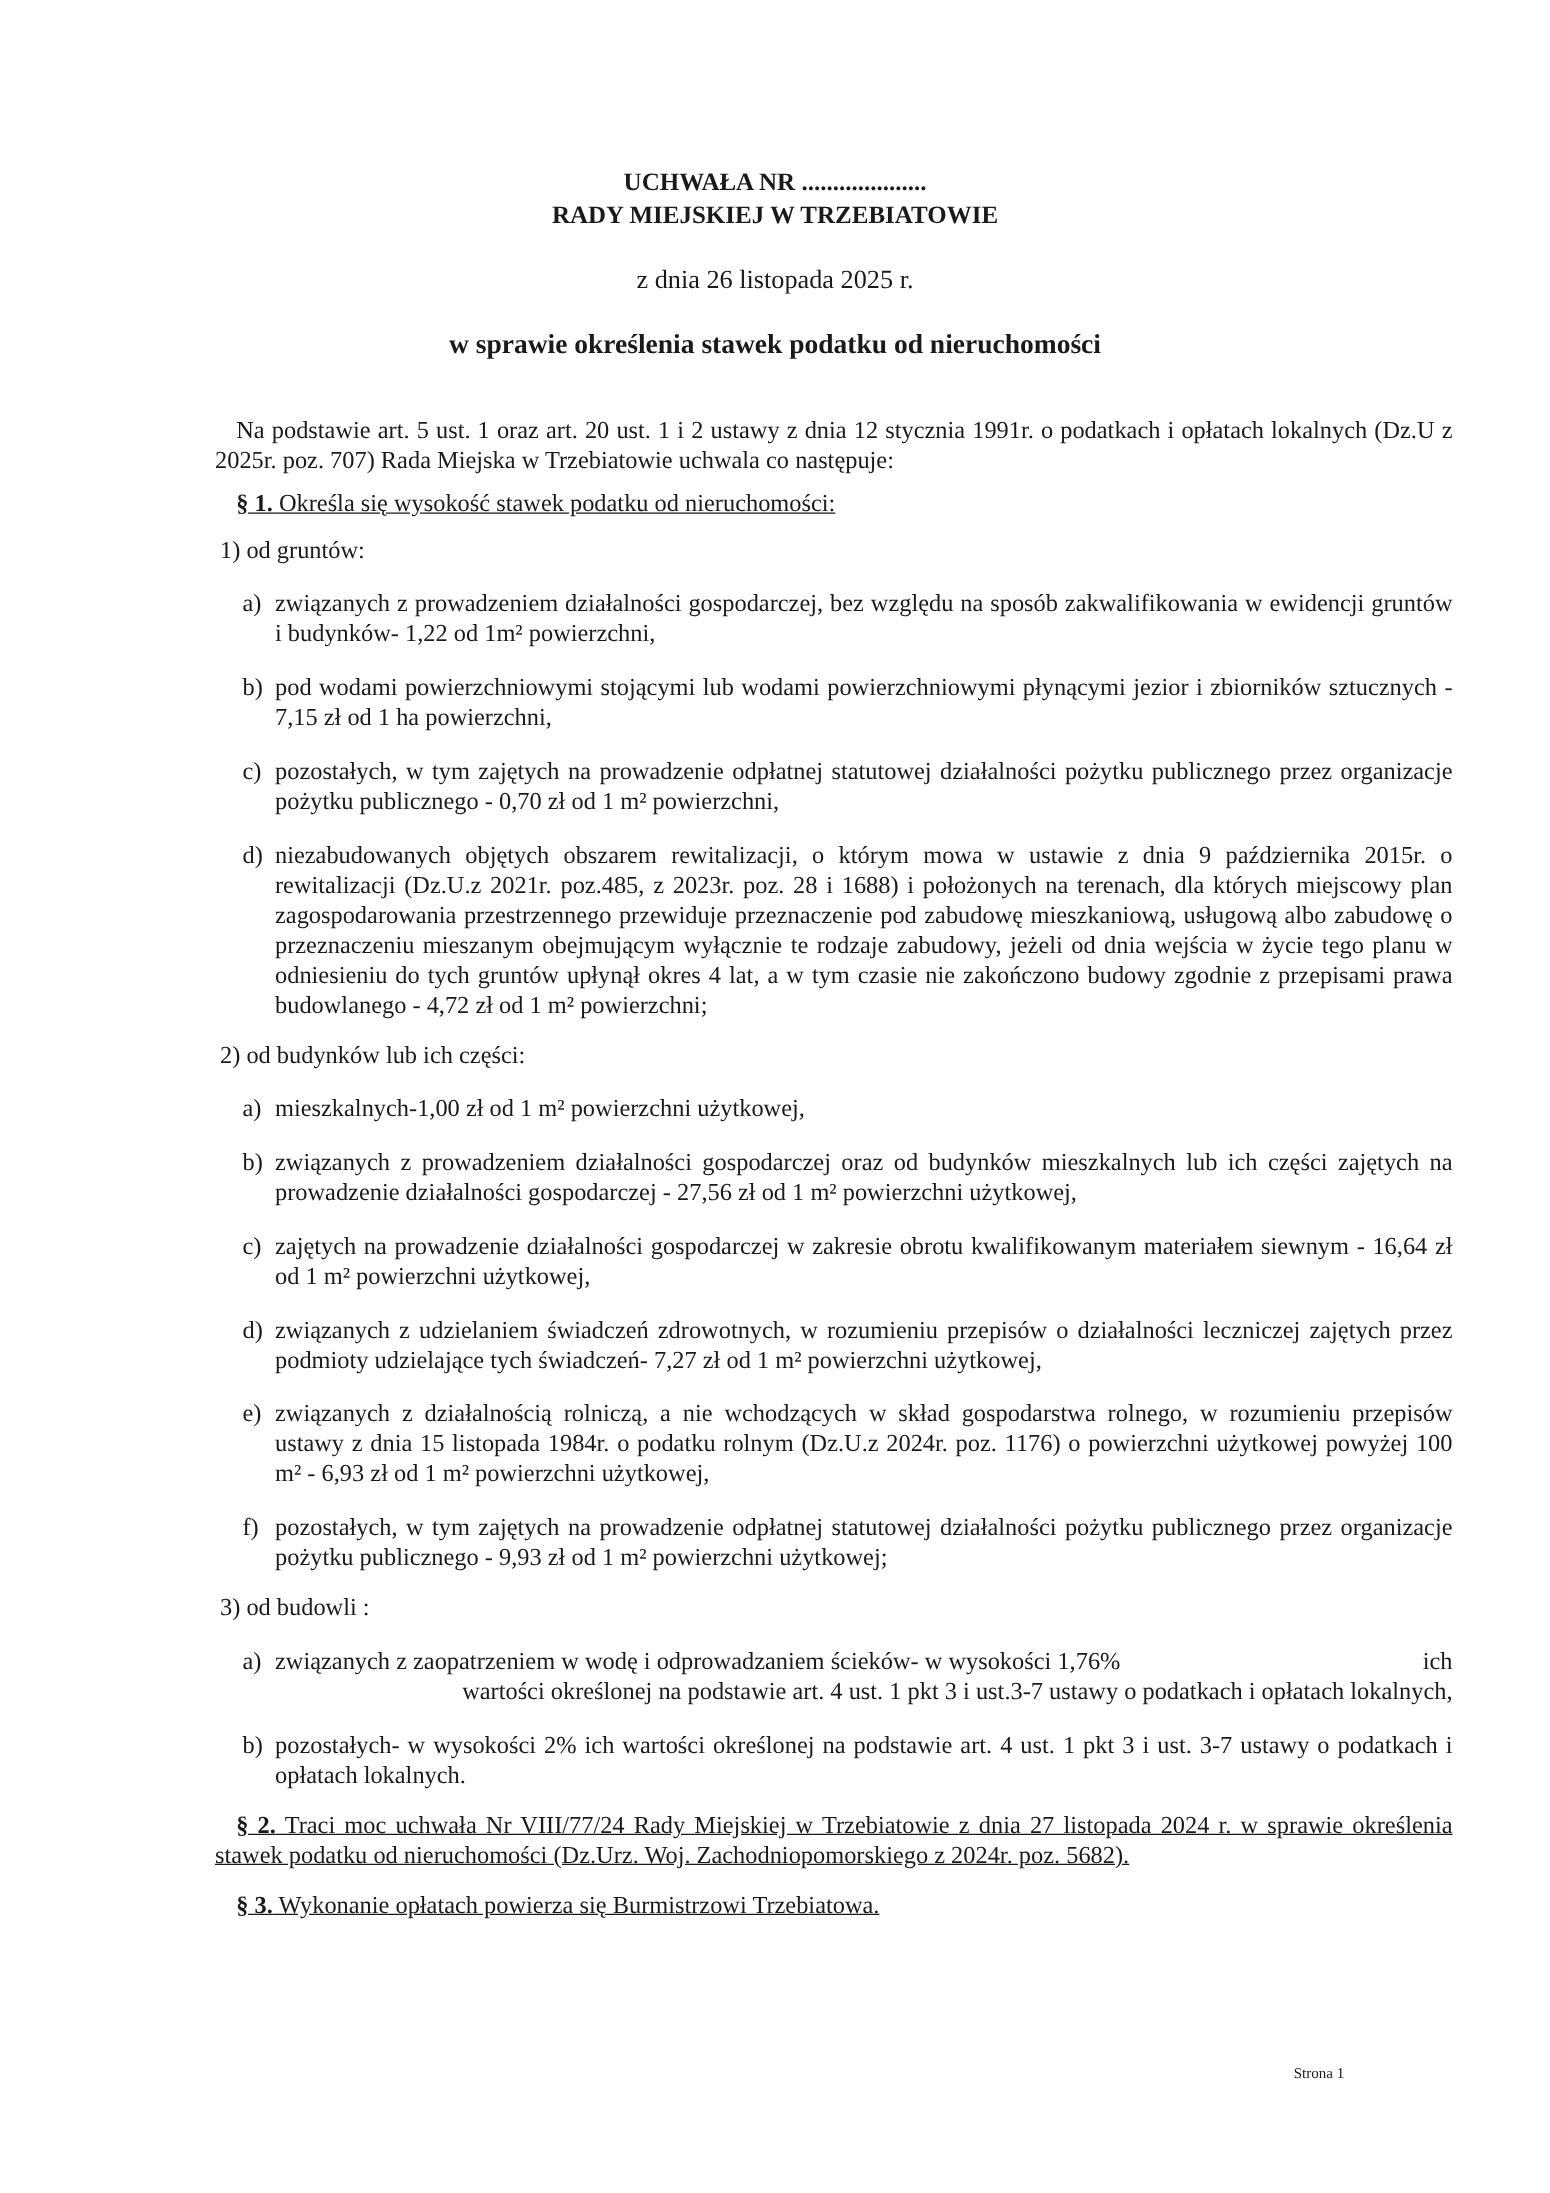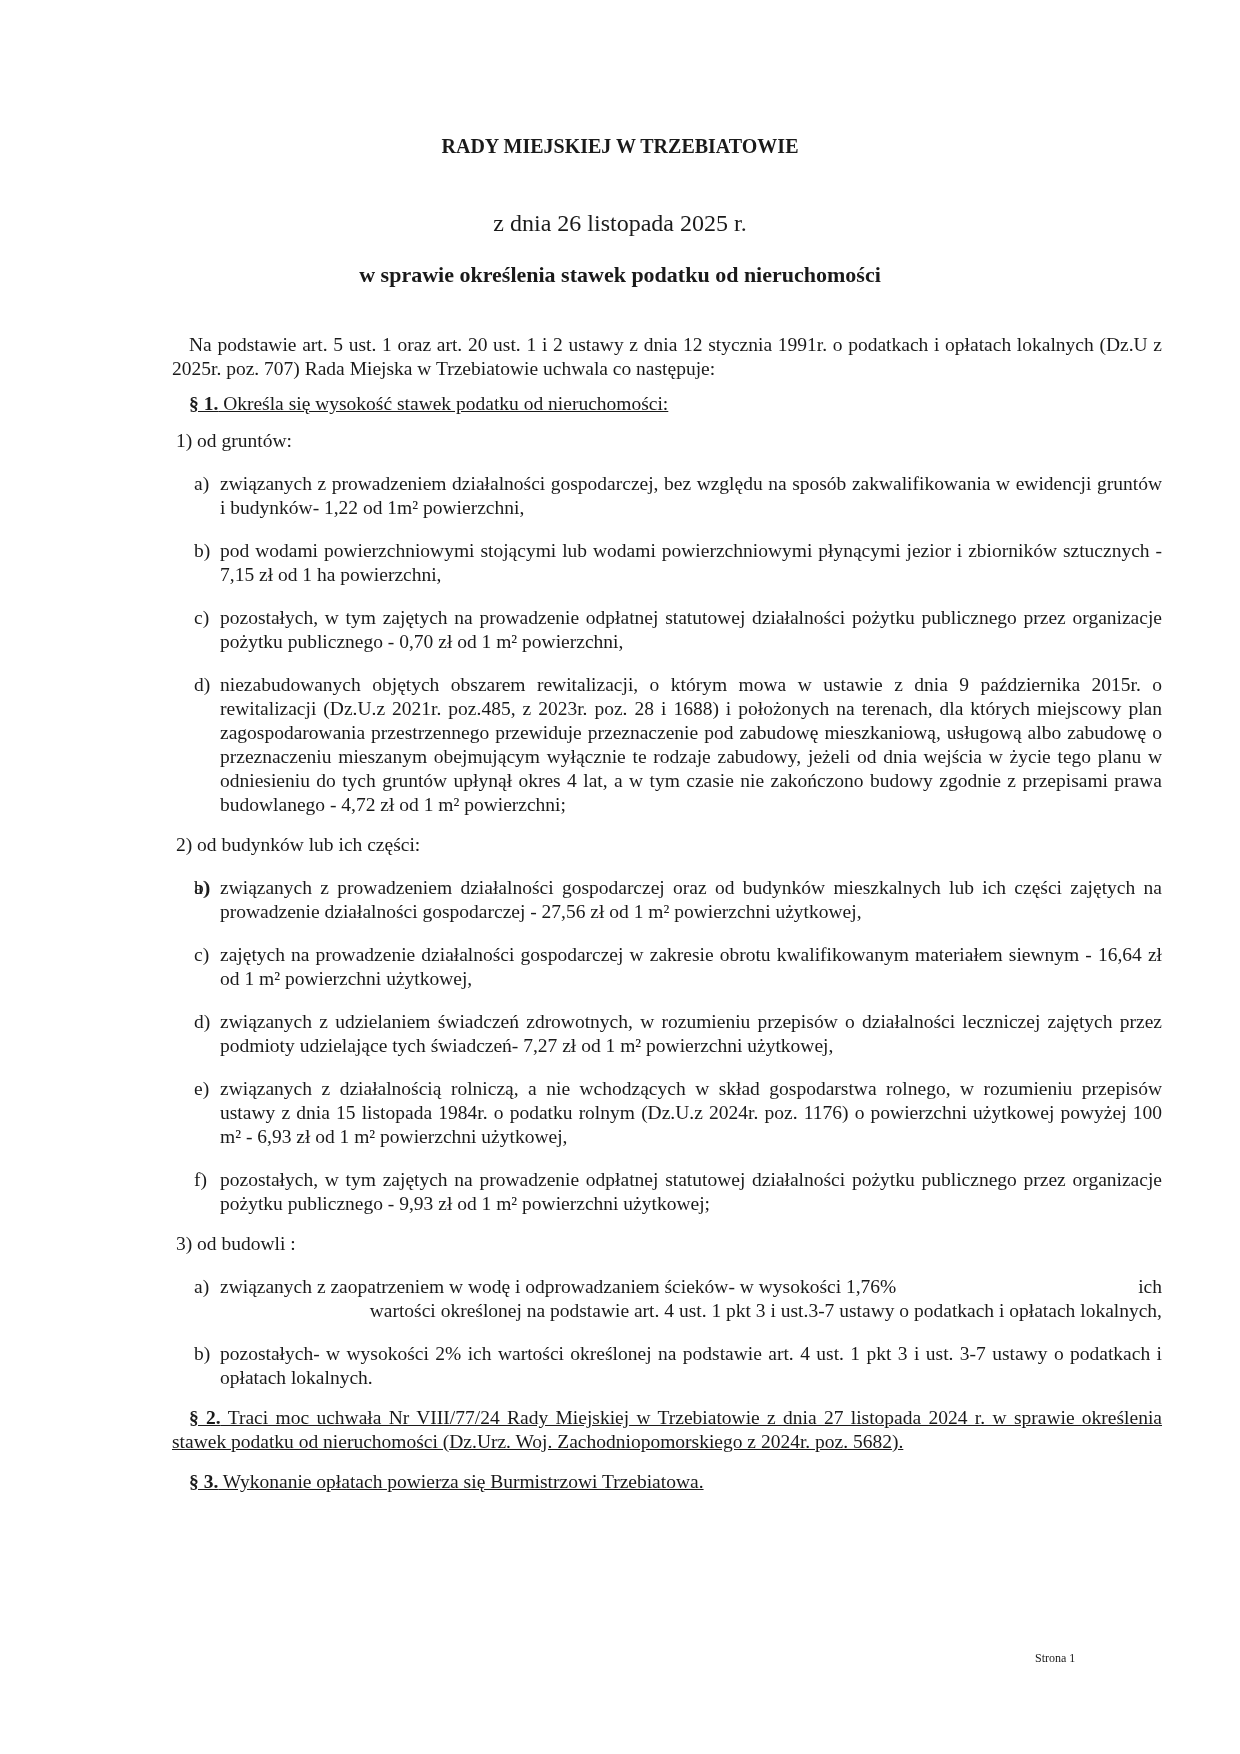--- a/index.html
+++ b/index.html
@@ -1,61 +1,62 @@
 <!DOCTYPE html>
 <html><head>
 <meta charset="utf-8">
 <style>
   html, body { margin:0; padding:0; background:#ffffff; }
   body { width:1240px; height:1754px; position:relative; overflow:hidden;
          font-family:"Liberation Serif", "DejaVu Serif", serif; color:#1a1a1a; font-size:19.5px; line-height:24px; }
   .page { position:absolute; left:0; top:0; width:1240px; height:1754px; background:#fff; }
   .center { text-align:center; }
   .title { position:absolute; left:0; width:1240px; top:133px; font-weight:bold; font-size:20px; line-height:26px; }
-  .date { position:absolute; left:0; width:1240px; top:211px; font-size:24px; }
+  .date { position:absolute; left:0; width:1240px; top:211px; font-size:21px; }
   .subject { position:absolute; left:0; width:1240px; top:263px; font-weight:bold; font-size:22px; }
   .body { position:absolute; left:130px; top:333px; width:990px;margin-left:42px; }
   .pream { text-align:justify; text-indent:17px; margin:0 0 11px 0; }
   .par { margin:0 0 13px 0; text-indent:17px;text-decoration:underline; }
   .par b { font-weight:bold; }
   .sec { margin:0 0 19px 4px; }
   .item { position:relative; padding-left:26px; margin:0 0 19px 22px; text-align:justify; }
   .item .lbl { position:absolute; left:0; top:0; }
   .item.last { margin-bottom:16px; }
   .tab-ich { float:right; }
   .pagenum { position:absolute; left:1035px; top:1646px; font-size:12px; }
   .par2 { margin:0 0 16px 0; text-indent:17px; text-align:justify;text-decoration:underline; }
 </style>
 </head>
 <body>
 
 <div class="page">
 
   <div class="title center">
+    <div>UCHWAŁA NR ....................</div>
     <div>RADY MIEJSKIEJ W TRZEBIATOWIE</div>
   </div>
 
   <div class="date center">z dnia 26 listopada 2025 r.</div>
 
   <div class="subject center">w sprawie określenia stawek podatku od nieruchomości</div>
 
   <div class="body">
 
     <p class="pream">Na podstawie art. 5 ust. 1 oraz art. 20 ust. 1 i 2 ustawy z dnia 12 stycznia 1991r. o podatkach i opłatach lokalnych (Dz.U z 2025r. poz. 707) Rada Miejska w Trzebiatowie uchwala co następuje:</p>
 
     <p class="par"><b>§ 1.</b><span> Określa się wysokość stawek podatku od nieruchomości:</span></p>
 
     <div class="sec">1) od gruntów:</div>
     <div class="item"><span class="lbl">a)</span><span>związanych z prowadzeniem działalności gospodarczej, bez względu na sposób zakwalifikowania w ewidencji gruntów i budynków- 1,22 od 1m² powierzchni,</span></div>
     <div class="item"><span class="lbl">b)</span><span>pod wodami powierzchniowymi stojącymi lub wodami powierzchniowymi płynącymi jezior i zbiorników sztucznych - 7,15 zł od 1 ha powierzchni,</span></div>
     <div class="item"><span class="lbl">c)</span><span>pozostałych, w tym zajętych na prowadzenie odpłatnej statutowej działalności pożytku publicznego przez organizacje pożytku publicznego - 0,70 zł od 1 m² powierzchni,</span></div>
     <div class="item last"><span class="lbl">d)</span><span>niezabudowanych objętych obszarem rewitalizacji, o którym mowa w ustawie z dnia 9 października 2015r. o rewitalizacji (Dz.U.z 2021r. poz.485, z 2023r. poz. 28 i 1688) i położonych na terenach, dla których miejscowy plan zagospodarowania przestrzennego przewiduje przeznaczenie pod zabudowę mieszkaniową, usługową albo zabudowę o przeznaczeniu mieszanym obejmującym wyłącznie te rodzaje zabudowy, jeżeli od dnia wejścia w życie tego planu w odniesieniu do tych gruntów upłynął okres 4 lat, a w tym czasie nie zakończono budowy zgodnie z przepisami prawa budowlanego - 4,72 zł od 1 m² powierzchni;</span></div>
 
     <div class="sec">2) od budynków lub ich części:</div>
-    <div class="item"><span class="lbl">a)</span></div>
+    <div class="item"><span class="lbl">a)</span><span>mieszkalnych-1,00 zł od 1 m² powierzchni użytkowej,</span></div>
     <div class="item"><span class="lbl">b)</span><span>związanych z prowadzeniem działalności gospodarczej oraz od budynków mieszkalnych lub ich części zajętych na prowadzenie działalności gospodarczej - 27,56 zł od 1 m² powierzchni użytkowej,</span></div>
     <div class="item"><span class="lbl">c)</span><span>zajętych na prowadzenie działalności gospodarczej w zakresie obrotu kwalifikowanym materiałem siewnym - 16,64 zł od 1 m² powierzchni użytkowej,</span></div>
     <div class="item"><span class="lbl">d)</span><span>związanych z udzielaniem świadczeń zdrowotnych, w rozumieniu przepisów o działalności leczniczej zajętych przez podmioty udzielające tych świadczeń- 7,27 zł od 1 m² powierzchni użytkowej,</span></div>
     <div class="item"><span class="lbl">e)</span><span>związanych z działalnością rolniczą, a nie wchodzących w skład gospodarstwa rolnego, w rozumieniu przepisów ustawy z dnia 15 listopada 1984r. o podatku rolnym (Dz.U.z 2024r. poz. 1176) o powierzchni użytkowej powyżej 100 m² - 6,93 zł od 1 m² powierzchni użytkowej,</span></div>
     <div class="item last"><span class="lbl">f)</span><span>pozostałych, w tym zajętych na prowadzenie odpłatnej statutowej działalności pożytku publicznego przez organizacje pożytku publicznego - 9,93 zł od 1 m² powierzchni użytkowej;</span></div>
 
     <div class="sec">3) od budowli :</div>
     <div class="item">
         <span class="lbl">a)</span>
         <div><span>związanych z zaopatrzeniem w wodę i odprowadzaniem ścieków- w wysokości 1,76%</span><span class="tab-ich">ich</span></div>

